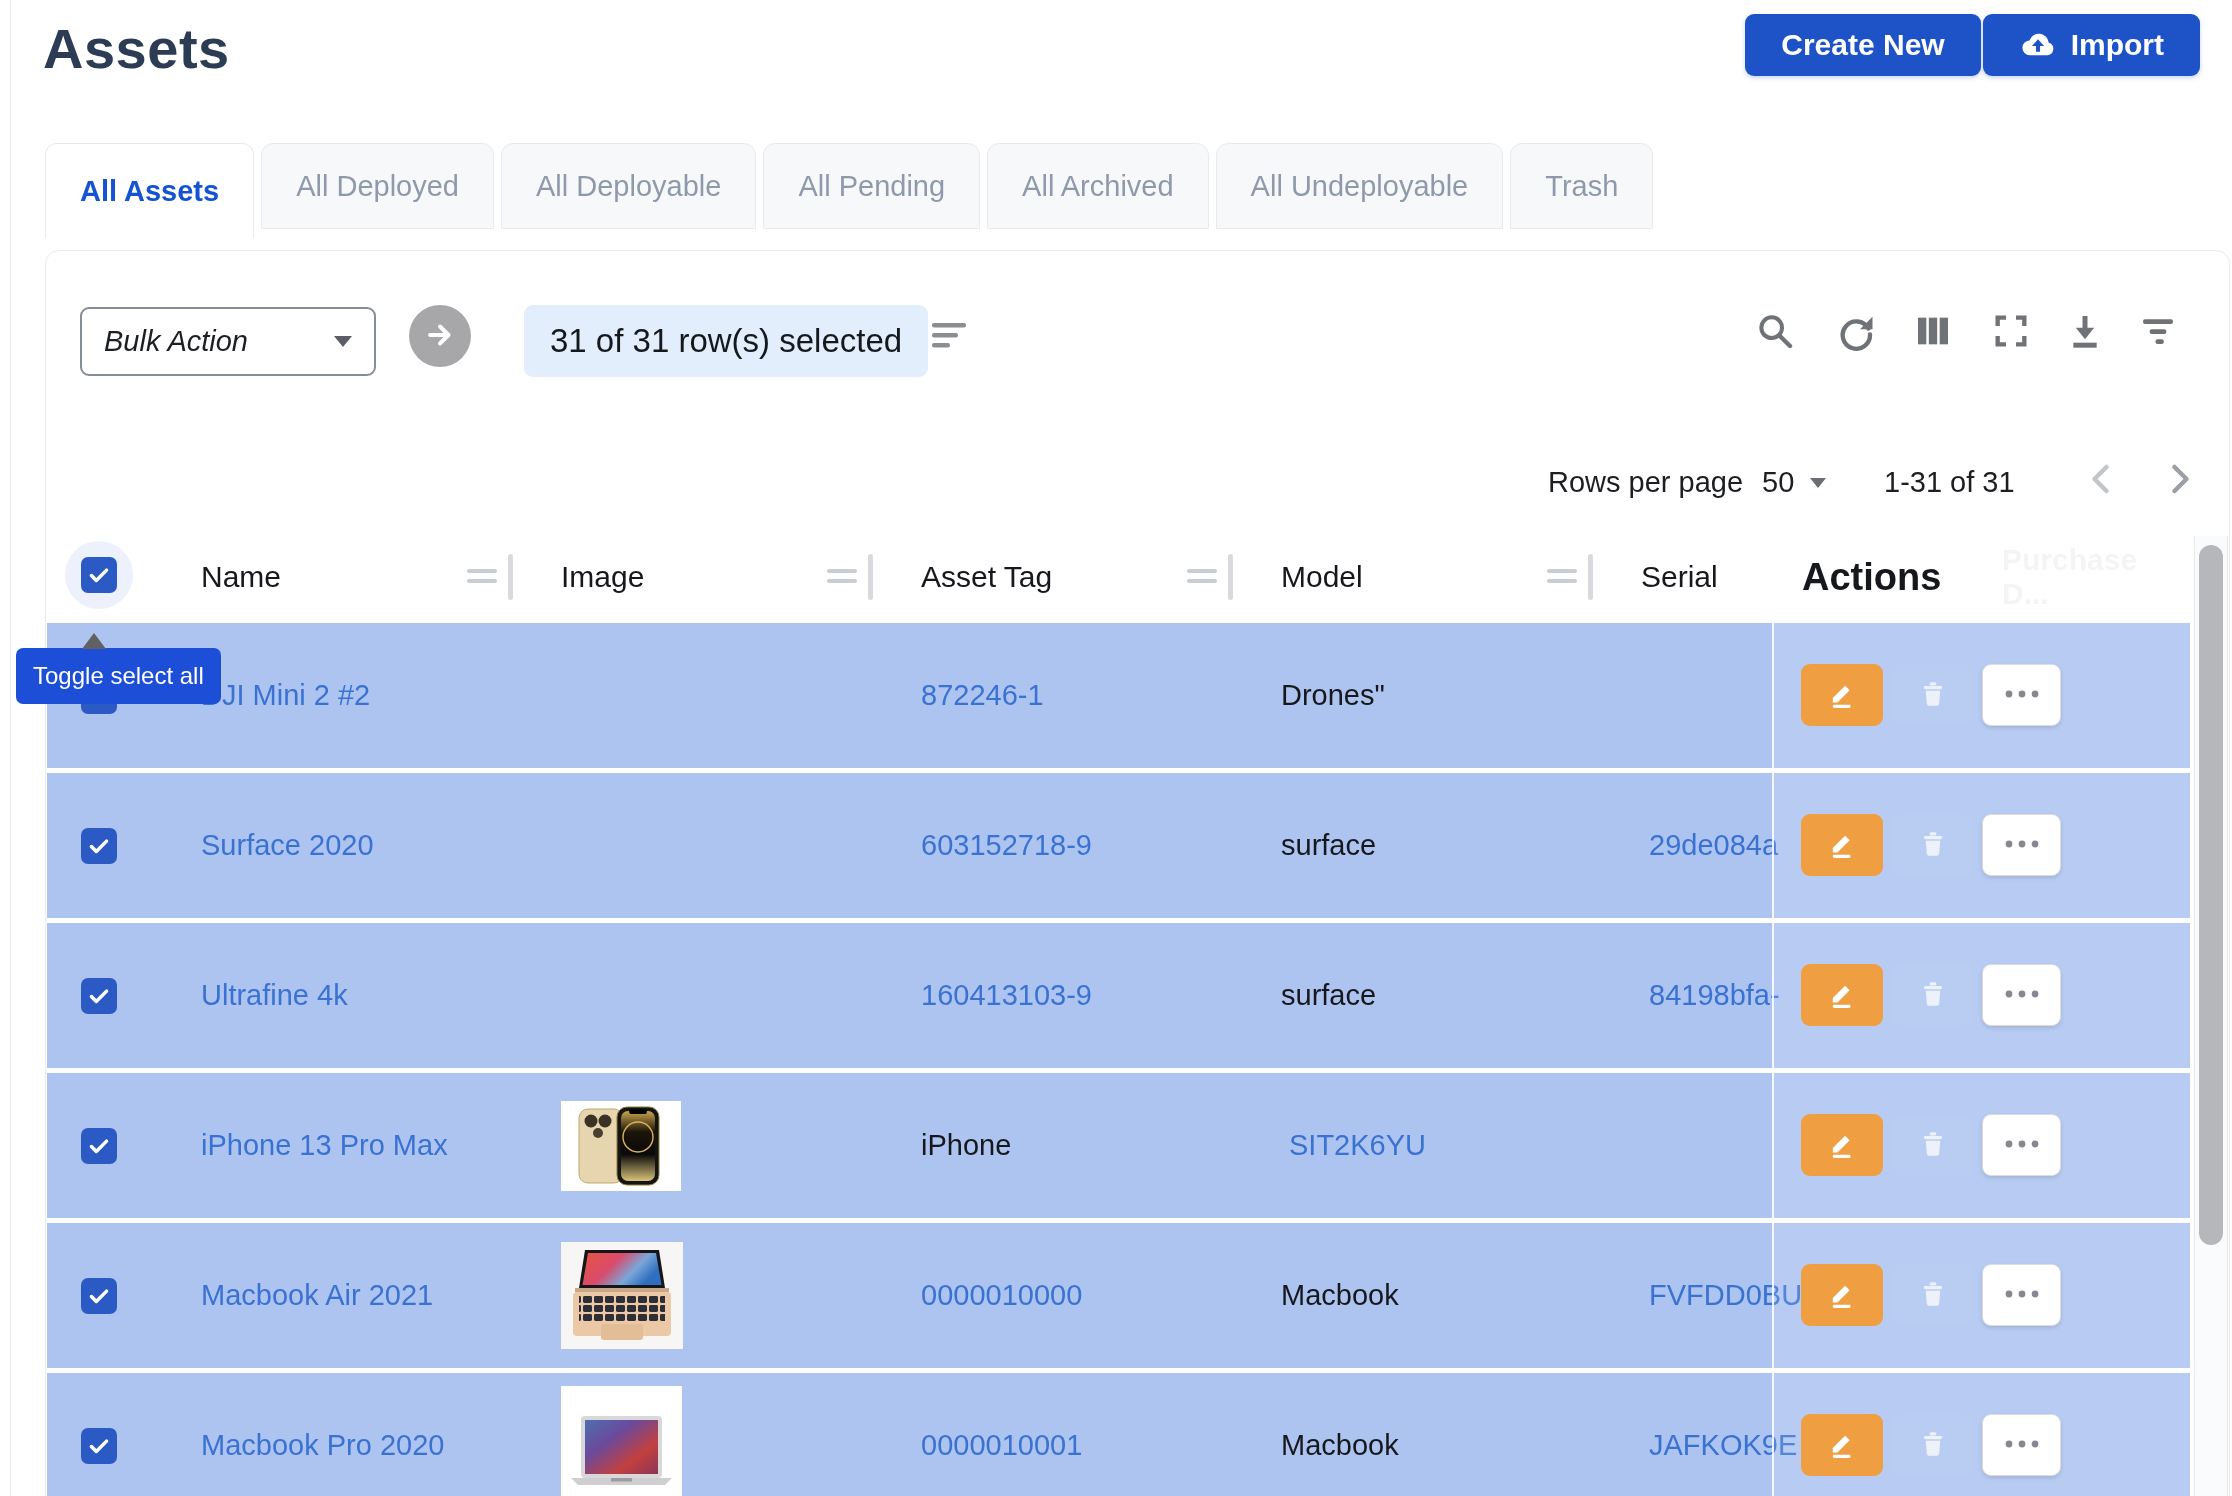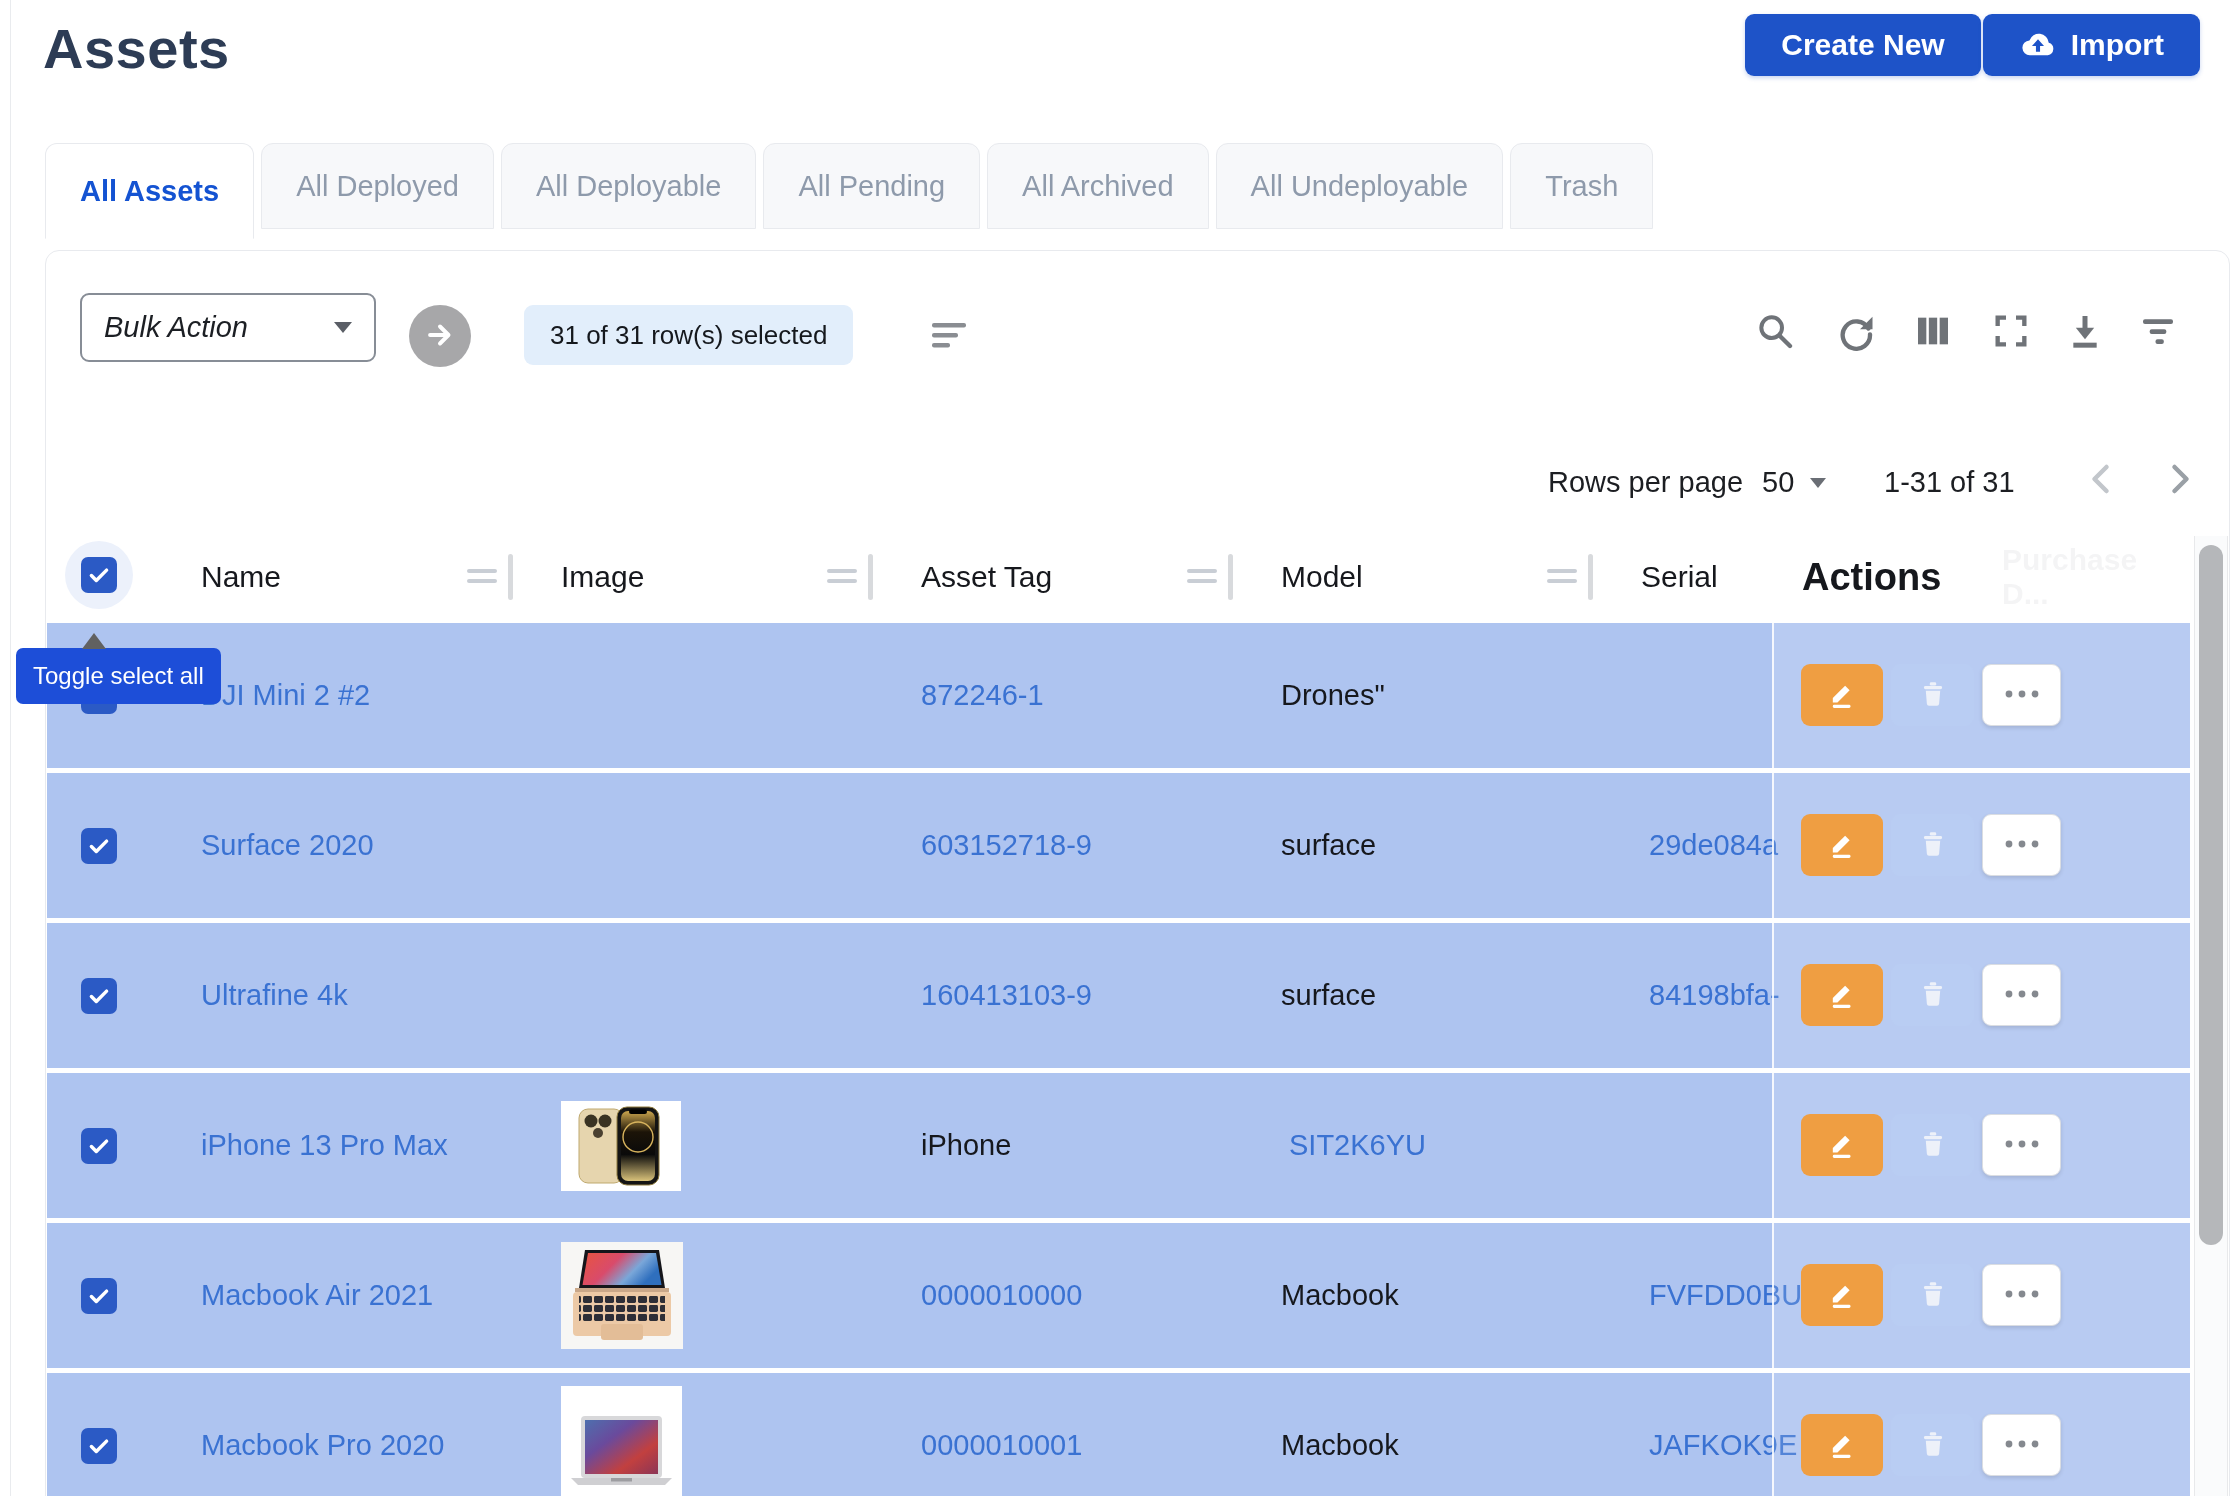--- a/index.html
+++ b/index.html
@@ -30,34 +30,34 @@
   .tab.active { background:#ffffff; color:#1453d2; font-weight:700; border-bottom-color:#ffffff; height:96px; }
 
   
   .card {
     position:absolute; left:45px; top:250px; width:2185px; height:1400px;
     background:#fff; border:1px solid #e8eaee; border-radius:14px;
   }
 
   
   .bulk-select {
-    position:absolute; left:34px; top:42px; width:296px; height:69px;
+    position:absolute; left:34px; top:56px; width:296px; height:69px;
     border:2px solid #878d96; border-radius:9px; display:flex; align-items:center;
     padding:0 22px; cursor:pointer; background:#fff;
   }
   .bulk-select .lbl { font-style:italic; font-size:29px; color:#1c1f24; flex:1; }
   .caret { width:0; height:0; border-left:9px solid transparent; border-right:9px solid transparent; border-top:11px solid #5a5e66; }
   .go-btn {
     position:absolute; left:363px; top:54px; width:62px; height:62px; border-radius:50%;
     background:#a7a7a9; border:none; cursor:pointer; display:flex; align-items:center; justify-content:center;
   }
   .chip {
-    position:absolute; left:478px; top:54px; height:60px; padding:0 26px;
+    position:absolute; left:478px; top:54px; height:72px; padding:0 26px;
     background:#e2eefb; border-radius:9px; display:flex; align-items:center;
-    font-size:26px; color:#15181d;
+    font-size:33px; color:#15181d;
   }
   .lines-icon { position:absolute; left:886px; top:72px; cursor:pointer; }
   .tb-icon { position:absolute; top:58px; width:44px; height:44px; display:flex; align-items:center; justify-content:center; cursor:pointer; }
 
   
   .pg-label { position:absolute; font-size:29px; color:#1c1e22; top:215px; }
   .rpp { position:absolute; left:1716px; top:215px; display:flex; align-items:center; gap:16px; cursor:pointer; }
   .rpp .v { font-size:29px; color:#1c1e22; }
   .rpp .caret { border-left-width:8px; border-right-width:8px; border-top-width:10px; border-top-color:#6a6e75; }
   .chev { position:absolute; top:206px; width:40px; height:48px; display:flex; align-items:center; justify-content:center; cursor:pointer; }

